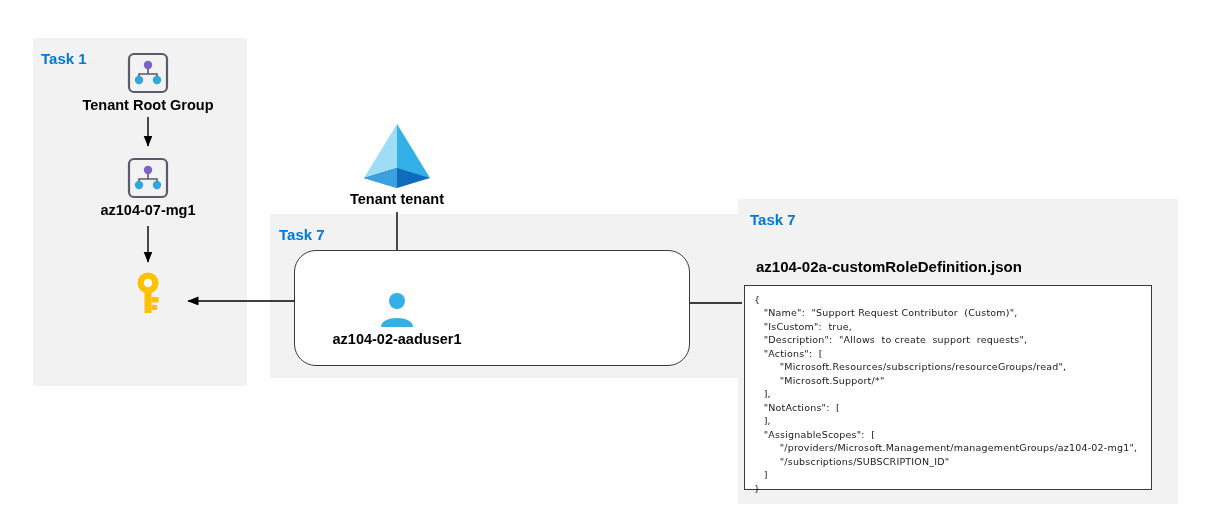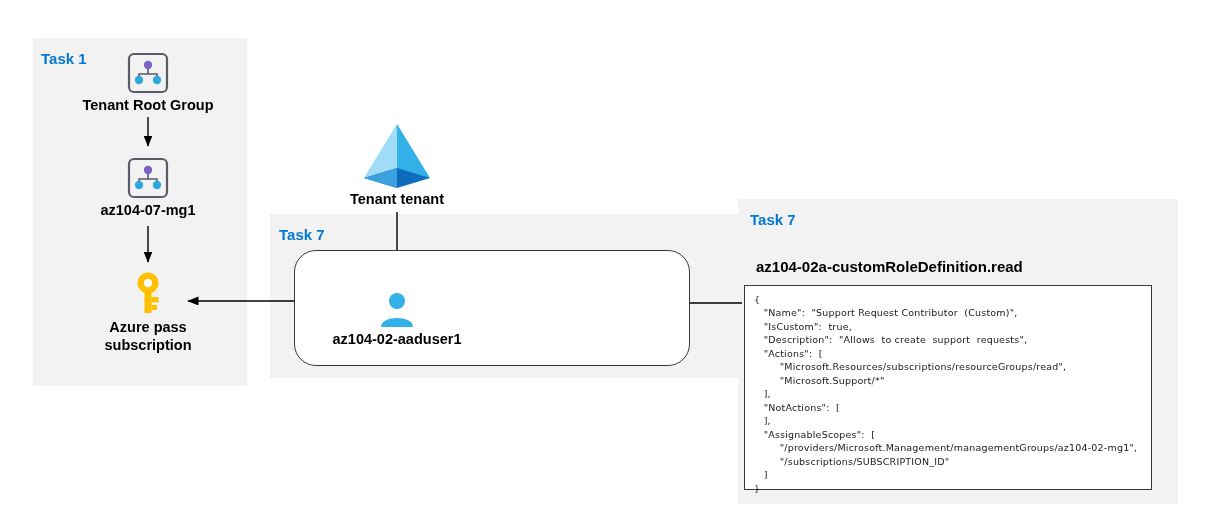--- a/index.html
+++ b/index.html
@@ -145,22 +145,20 @@
   <div class="node" style="left:48px; top:268px; width:200px;">
     <div class="icon-wrap" style="height:50px;">
       <svg width="48" height="48" viewBox="0 0 48 48">
         <circle cx="24" cy="14" r="10.5" fill="#ffc000"></circle>
         <circle cx="24" cy="14" r="4.2" fill="#ffffff"></circle>
         <rect x="20.5" y="22" width="7" height="22" fill="#ffc000"></rect>
         <rect x="27.5" y="28" width="7" height="5.5" fill="#ffc000"></rect>
         <rect x="27.5" y="36" width="5.5" height="5" fill="#ffc000"></rect>
       </svg>
     </div>
-    <div class="node-label">Azure pass
-subscription</div>
   </div>
 
   <div class="node" style="left:297px; top:120px; width:200px;">
     <div class="icon-wrap" style="height:70px;">
       <svg width="78" height="70" viewBox="0 0 78 70">
         <path d="M39 4 L72 58 L39 58 Z" fill="#32b0e7"></path>
         <path d="M39 4 L6 58 L39 58 Z" fill="#9fdcf5"></path>
         <path d="M6 58 L39 68 L72 58 L39 48 Z" fill="#0f6cbd"></path>
         <path d="M6 58 L39 68 L39 48 Z" fill="#3aa0e0"></path>
       </svg>
@@ -174,21 +172,21 @@
     <div class="icon-wrap" style="height:42px;">
       <svg width="40" height="40" viewBox="0 0 40 40">
         <circle cx="20" cy="12" r="8" fill="#32b0e7"></circle>
         <path d="M4 38 C4 26 36 26 36 38 Z" fill="#32b0e7"></path>
       </svg>
     </div>
     <div class="node-label">az104-02-aaduser1</div>
   </div>
 
 
-  <div class="json-title" style="left:756px; top:258px;">az104-02a-customRoleDefinition.read</div>
+  <div class="json-title" style="left:756px; top:258px;">az104-02a-customRoleDefinition.json</div>
 
   <div class="json-box" style="left:744px; top:285px; width:408px; height:205px;">
     <div class="json-text">{
    "Name":  "Support Request Contributor  (Custom)",
    "IsCustom":  true,
    "Description":  "Allows  to create  support  requests",
    "Actions":  [
         "Microsoft.Resources/subscriptions/resourceGroups/read",
         "Microsoft.Support/*"
    ],

